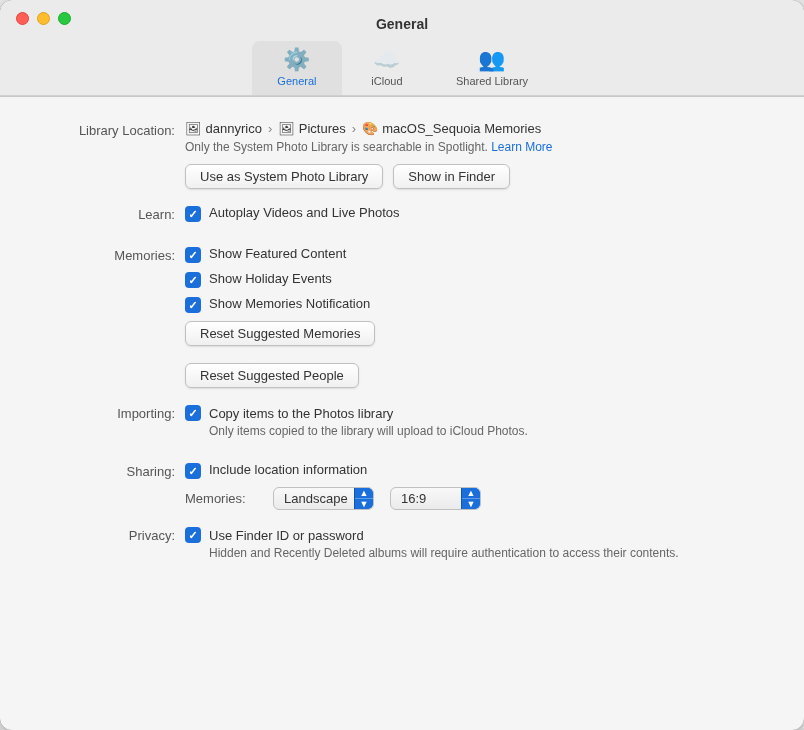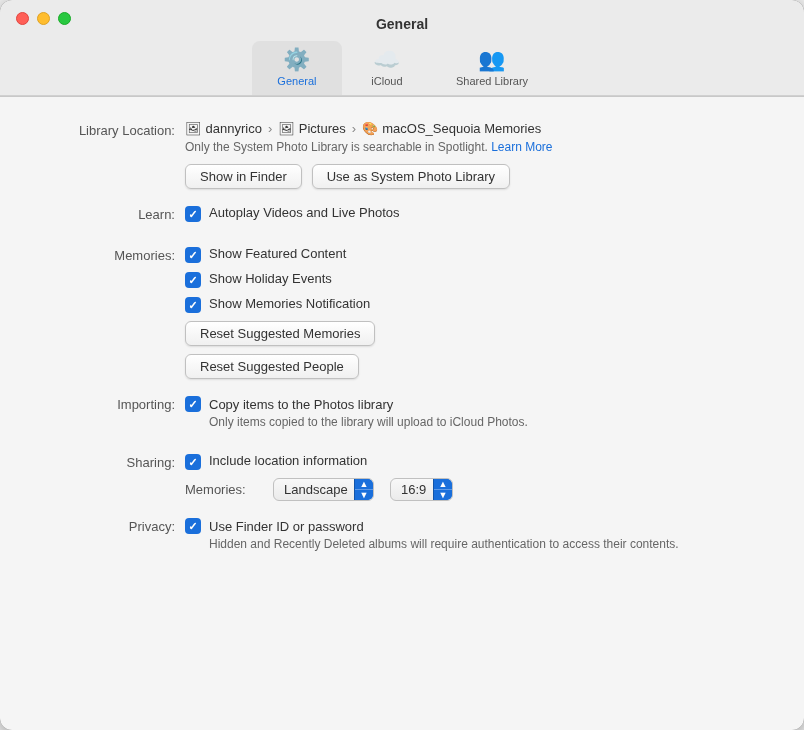--- a/index.html
+++ b/index.html
@@ -316,22 +316,22 @@
           <span style="font-size:13px;color:#333;">Pictures</span>
           <span class="path-separator"> › </span>
           <span style="font-size:13px;">🎨</span>
           <span style="font-size:13px;color:#333;">macOS_Sequoia Memories</span>
         </div>
         <div class="library-note">
           <span>Only the System Photo Library is searchable in Spotlight.</span>
           <a class="learn-more">Learn More</a>
         </div>
         <div class="button-row">
+          <button class="mac-button">Use as System Photo Library</button>
           <button class="mac-button">Show in Finder</button>
-          <button class="mac-button">Use as System Photo Library</button>
         </div>
       </div>
     </div>
 
     <div class="settings-row">
       <div class="row-label">Learn:</div>
       <div class="row-content">
         <div class="checkbox-row">
           <div class="mac-checkbox"></div>
           <span class="checkbox-label">Autoplay Videos and Live Photos</span>
@@ -347,21 +347,21 @@
           <span class="checkbox-label">Show Featured Content</span>
         </div>
         <div class="checkbox-row">
           <div class="mac-checkbox"></div>
           <span class="checkbox-label">Show Holiday Events</span>
         </div>
         <div class="checkbox-row">
           <div class="mac-checkbox"></div>
           <span class="checkbox-label">Show Memories Notification</span>
         </div>
-        <div style="margin-top:4px; margin-bottom:8px;">
+        <div style="margin-top:4px; margin-bottom:17px;">
           <button class="mac-button">Reset Suggested Memories</button>
         </div>
         <div>
           <button class="mac-button">Reset Suggested People</button>
         </div>
       </div>
     </div>
 
     <div class="settings-row">
       <div class="row-label">Importing:</div>
@@ -389,21 +389,21 @@
             <select>
               <option>Landscape</option>
               <option>Portrait</option>
               <option>Square</option>
             </select>
             <div class="combined-stepper">
               <button>▲</button>
               <button>▼</button>
             </div>
           </div>
-          <div class="combined-select" style="margin-left:8px;">
+          <div class="combined-select" style="margin-left:8px;gap:28px;">
             <select>
               <option>16:9</option>
               <option>4:3</option>
               <option>1:1</option>
             </select>
             <div class="combined-stepper">
               <button>▲</button>
               <button>▼</button>
             </div>
           </div>

